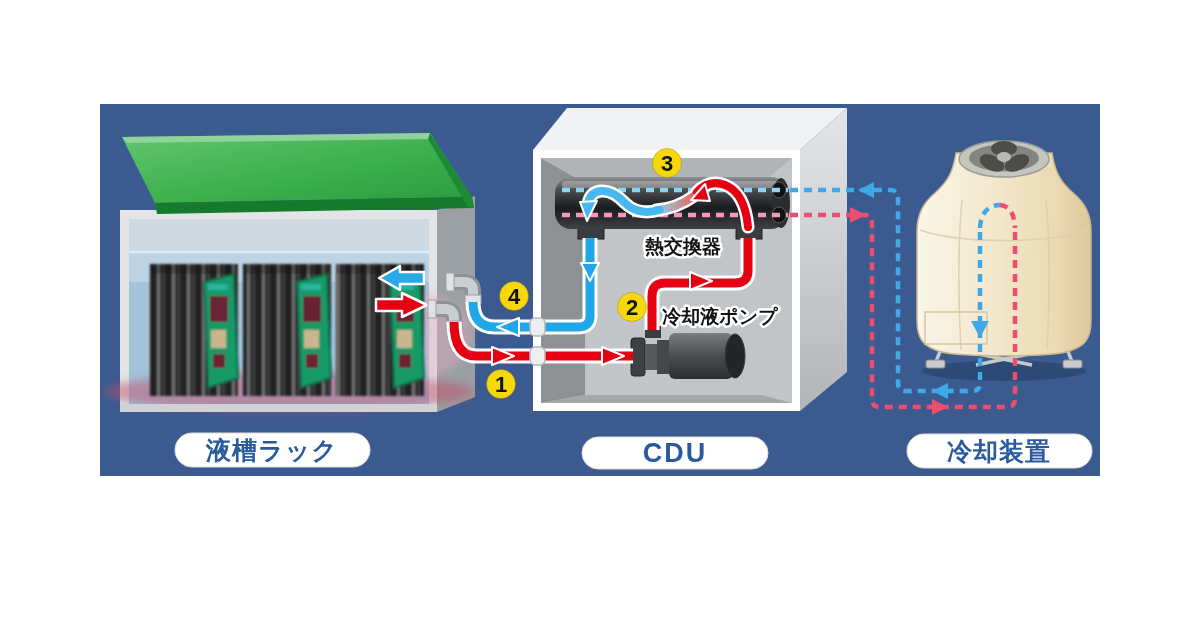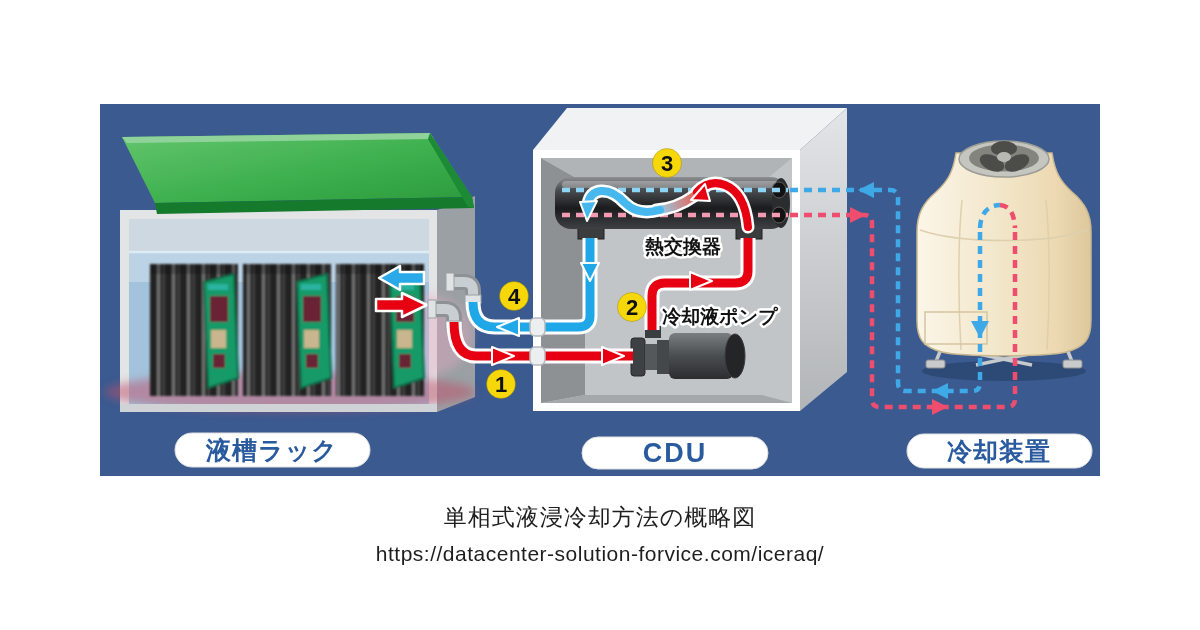--- a/index.html
+++ b/index.html
@@ -272,16 +272,14 @@
   <g>
     <rect x="175" y="433" width="195" height="34" rx="17" fill="#ffffff" stroke="#e0e0e0"></rect>
     <text x="272" y="459" font-size="25" text-anchor="middle" class="pill-text" letter-spacing="1">液槽ラック</text>
     <rect x="582" y="437" width="186" height="32" rx="16" fill="#ffffff" stroke="#e0e0e0"></rect>
     <text x="675" y="462" font-size="27" text-anchor="middle" class="pill-text" letter-spacing="2">CDU</text>
     <rect x="907" y="434" width="185" height="34" rx="17" fill="#ffffff" stroke="#e0e0e0"></rect>
     <text x="999" y="460" font-size="25" text-anchor="middle" class="pill-text" letter-spacing="1">冷却装置</text>
   </g>
 </svg>
 
-<div id="caption-title" class="caption">単相式液浸冷却方法の概略図</div>
-<div id="caption-url" class="caption">https://datacenter-solution-forvice.com/iceraq/</div>
 
 </div>
 
 </body></html>

